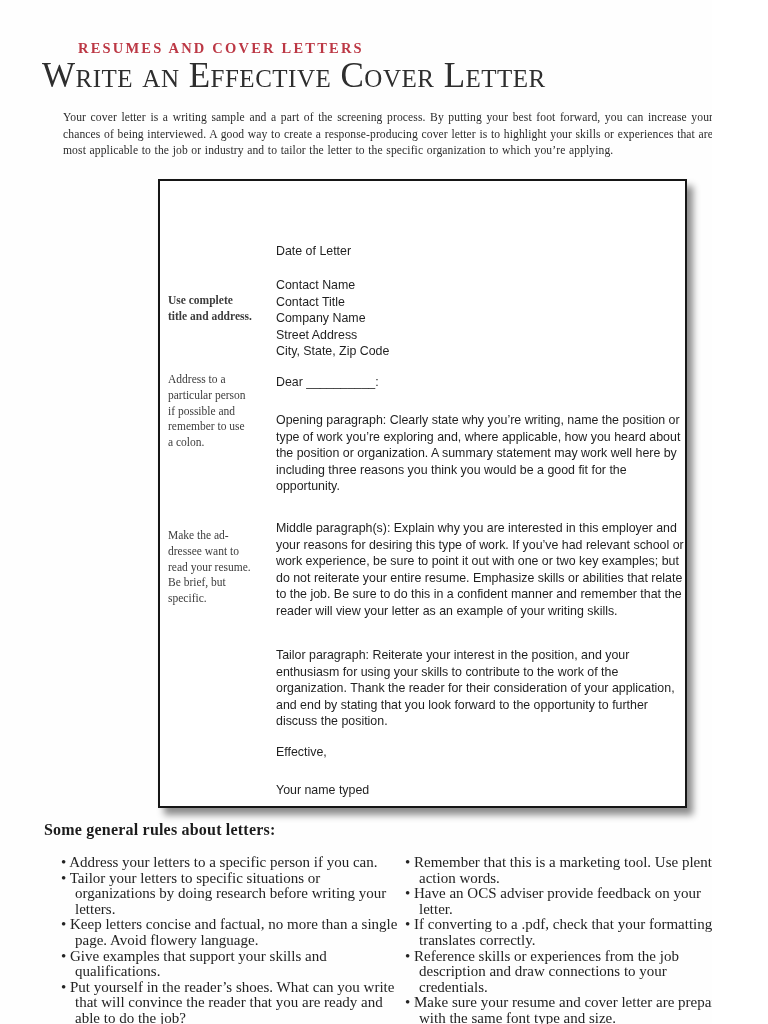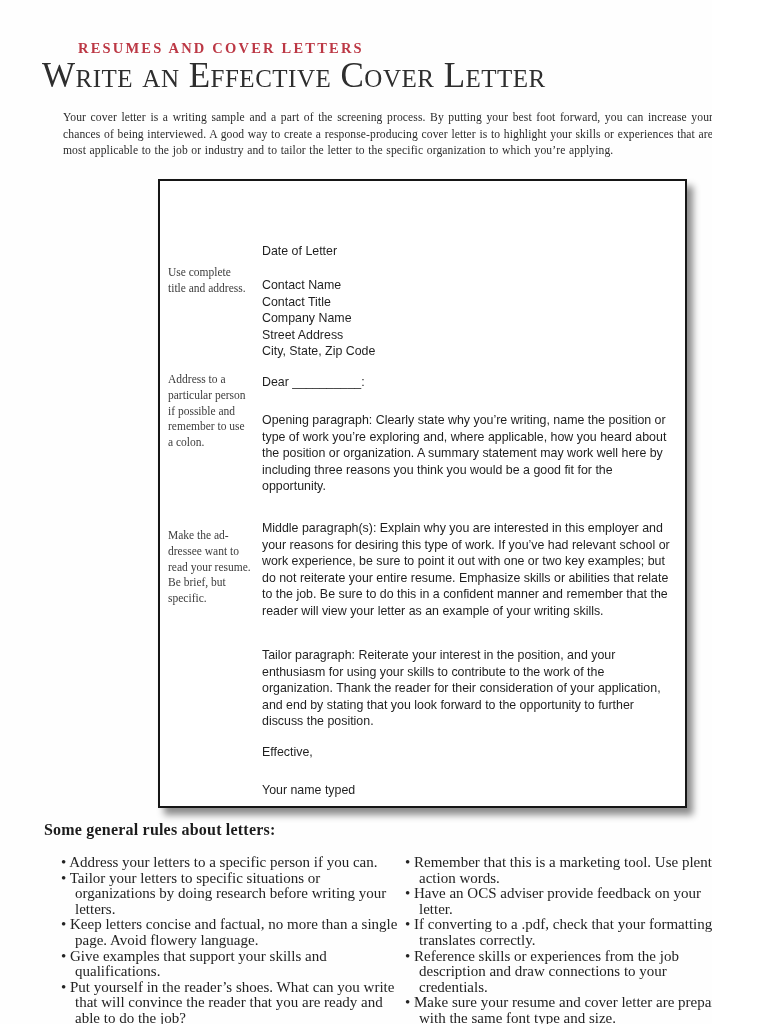--- a/index.html
+++ b/index.html
@@ -24,27 +24,27 @@
   }
   .letter-box{
     position:absolute; left:158px; top:179px; width:525px; height:625px;
     background:#ffffff; border:2px solid #161616;
     box-shadow:6px 7px 7px rgba(0,0,0,0.45);
   }
   .margin-note{
     position:absolute; left:8px; width:96px;
     font-size:11.5px; line-height:15.8px; color:#3c3c3c;
   }
-  .mn-0{top:84px;} .mn-1{top:191px;} .mn-2{top:347px;} .mn-3{top:469px;}
+  .mn-0{top:112px;font-weight:bold;} .mn-1{top:191px;} .mn-2{top:347px;} .mn-3{top:469px;}
   .letter-col{
     position:absolute; left:102px; top:0; width:414px;
     font-family:"Liberation Sans", sans-serif;
     font-size:12.4px; line-height:16.6px; color:#1f1f1f;
   }
-  .l-item{position:absolute; left:0; width:414px;}
+  .l-item{position:absolute; left:14px; width:414px;}
   .l-date{top:62px;}
   .l-recipient{top:96px;}
   .l-salutation{top:193px;}
   .l-para-0{top:231px;}
   .l-para-1{top:331px;margin-top:8px;}
   .l-para-2{top:466px;}
   .l-closing{top:563px;}
   .l-signature{top:601px;}
   .bold{font-weight:normal;}
   .rules-heading{

